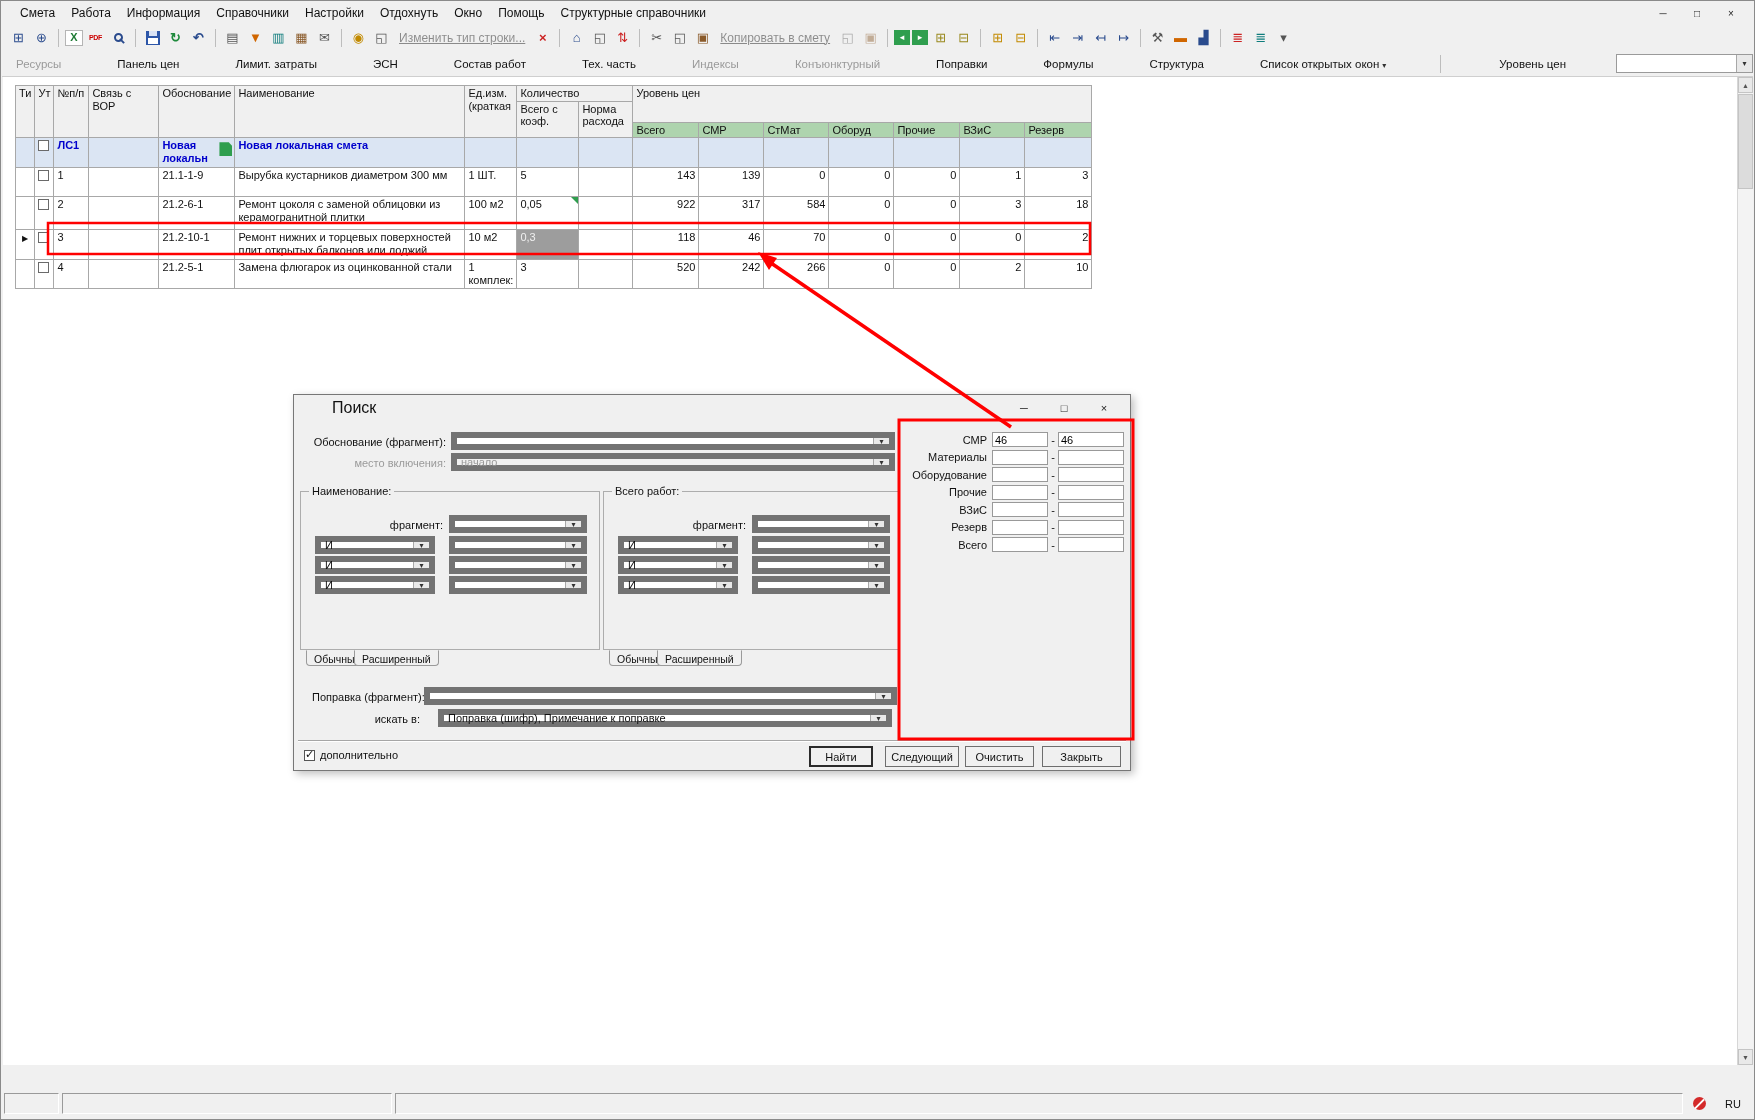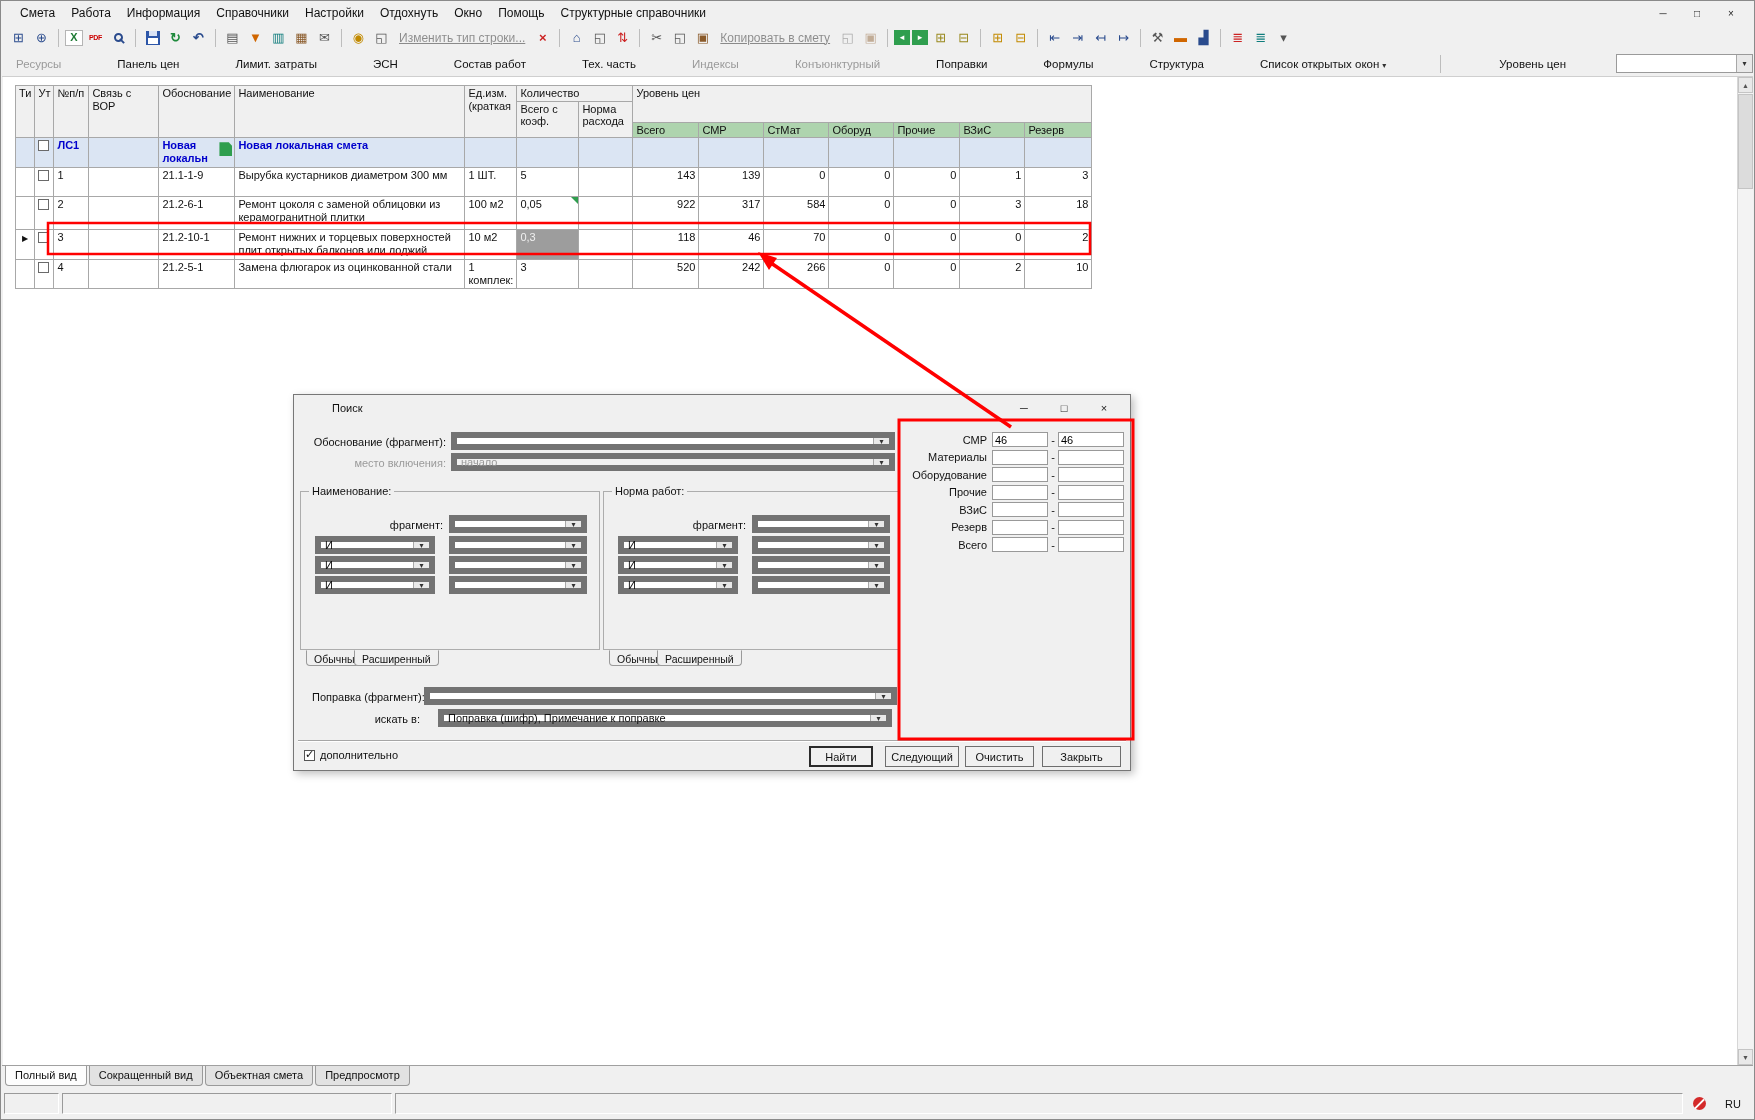--- a/index.html
+++ b/index.html
@@ -110,21 +110,21 @@
   .rec-off { width:13px; height:13px; border-radius:50%; background:#d42a2a; position:relative; }
   .rec-off::after { content:""; position:absolute; left:0; top:5.5px; width:13px; height:2px;
     background:#fff; transform:rotate(-45deg); }
 
   
   .dialog { position:absolute; left:292px; top:393px; width:838px; height:377px;
     background:#f0f0f0; border:1px solid #777; box-shadow:3px 3px 8px rgba(0,0,0,.25);
     z-index:40; font-size:11px; }
   .dlg-title { position:absolute; left:0; top:0; right:0; height:26px;
     display:flex; align-items:center; }
-  .dlg-title .dtxt { margin-left:38px; font-size:11px; }
+  .dlg-title .dtxt { margin-left:38px; font-size:16px; }
   .dlg-controls { margin-left:auto; display:flex; gap:16px; padding-right:14px; }
   .dwc { width:24px; height:18px; display:flex; align-items:center; justify-content:center;
     font-size:11px; color:#222; }
   .glabel { position:absolute; white-space:nowrap; }
   .ra { text-align:right; }
   .dis-t { color:#9a9a9a; }
   .combo { position:absolute; height:18px; background:#fff; border:6px solid #737373;
     display:flex; align-items:center; }
   .combo .val { flex:1; padding:0 4px; white-space:nowrap; overflow:hidden; }
   .combo.disabled { background:#f0f0f0; }
@@ -454,21 +454,21 @@
           <span class="val">И</span>
           <span class="cbtn"></span>
         </div>
       <div class="combo" style="left:148px;top:84px;width:138px">
           <span class="val"></span>
           <span class="cbtn"></span>
         </div>
     </div>
 
     <div class="groupbox" style="left:309px;top:96px;width:296px;height:159px">
-      <span class="gtitle">Норма работ:</span>
+      <span class="gtitle">Всего работ:</span>
       <span class="glabel ra" style="left:20px;top:27px;width:122px">фрагмент:</span>
       <div class="combo" style="left:148px;top:23px;width:138px">
           <span class="val"></span>
           <span class="cbtn"></span>
         </div>
       <div class="combo" style="left:14px;top:44px;width:120px">
           <span class="val">И</span>
           <span class="cbtn"></span>
         </div>
       <div class="combo" style="left:148px;top:44px;width:138px">
@@ -561,26 +561,20 @@
       </div>
       <div class="rrow">
         <span class="rlabel">Всего</span>
         <input class="rinput from" value="" style="">
         <span class="rdash">-</span>
         <input class="rinput to" value="" style="">
       </div>
     </div>
   </div>
 
-  <div class="footer">
-    <span class="ftab active">Полный вид</span>
-    <span class="ftab">Сокращенный вид</span>
-    <span class="ftab">Объектная смета</span>
-    <span class="ftab">Предпросмотр</span>
-  </div>
 
   <div class="statusbar">
     <span class="sseg sseg1"></span>
     <span class="sseg sseg2"></span>
     <span class="sseg sseg3"></span>
     <span class="sseg-icon">
         <span class="rec-off"></span>
       </span>
     <span class="sseg-ru">RU</span>
   </div>

